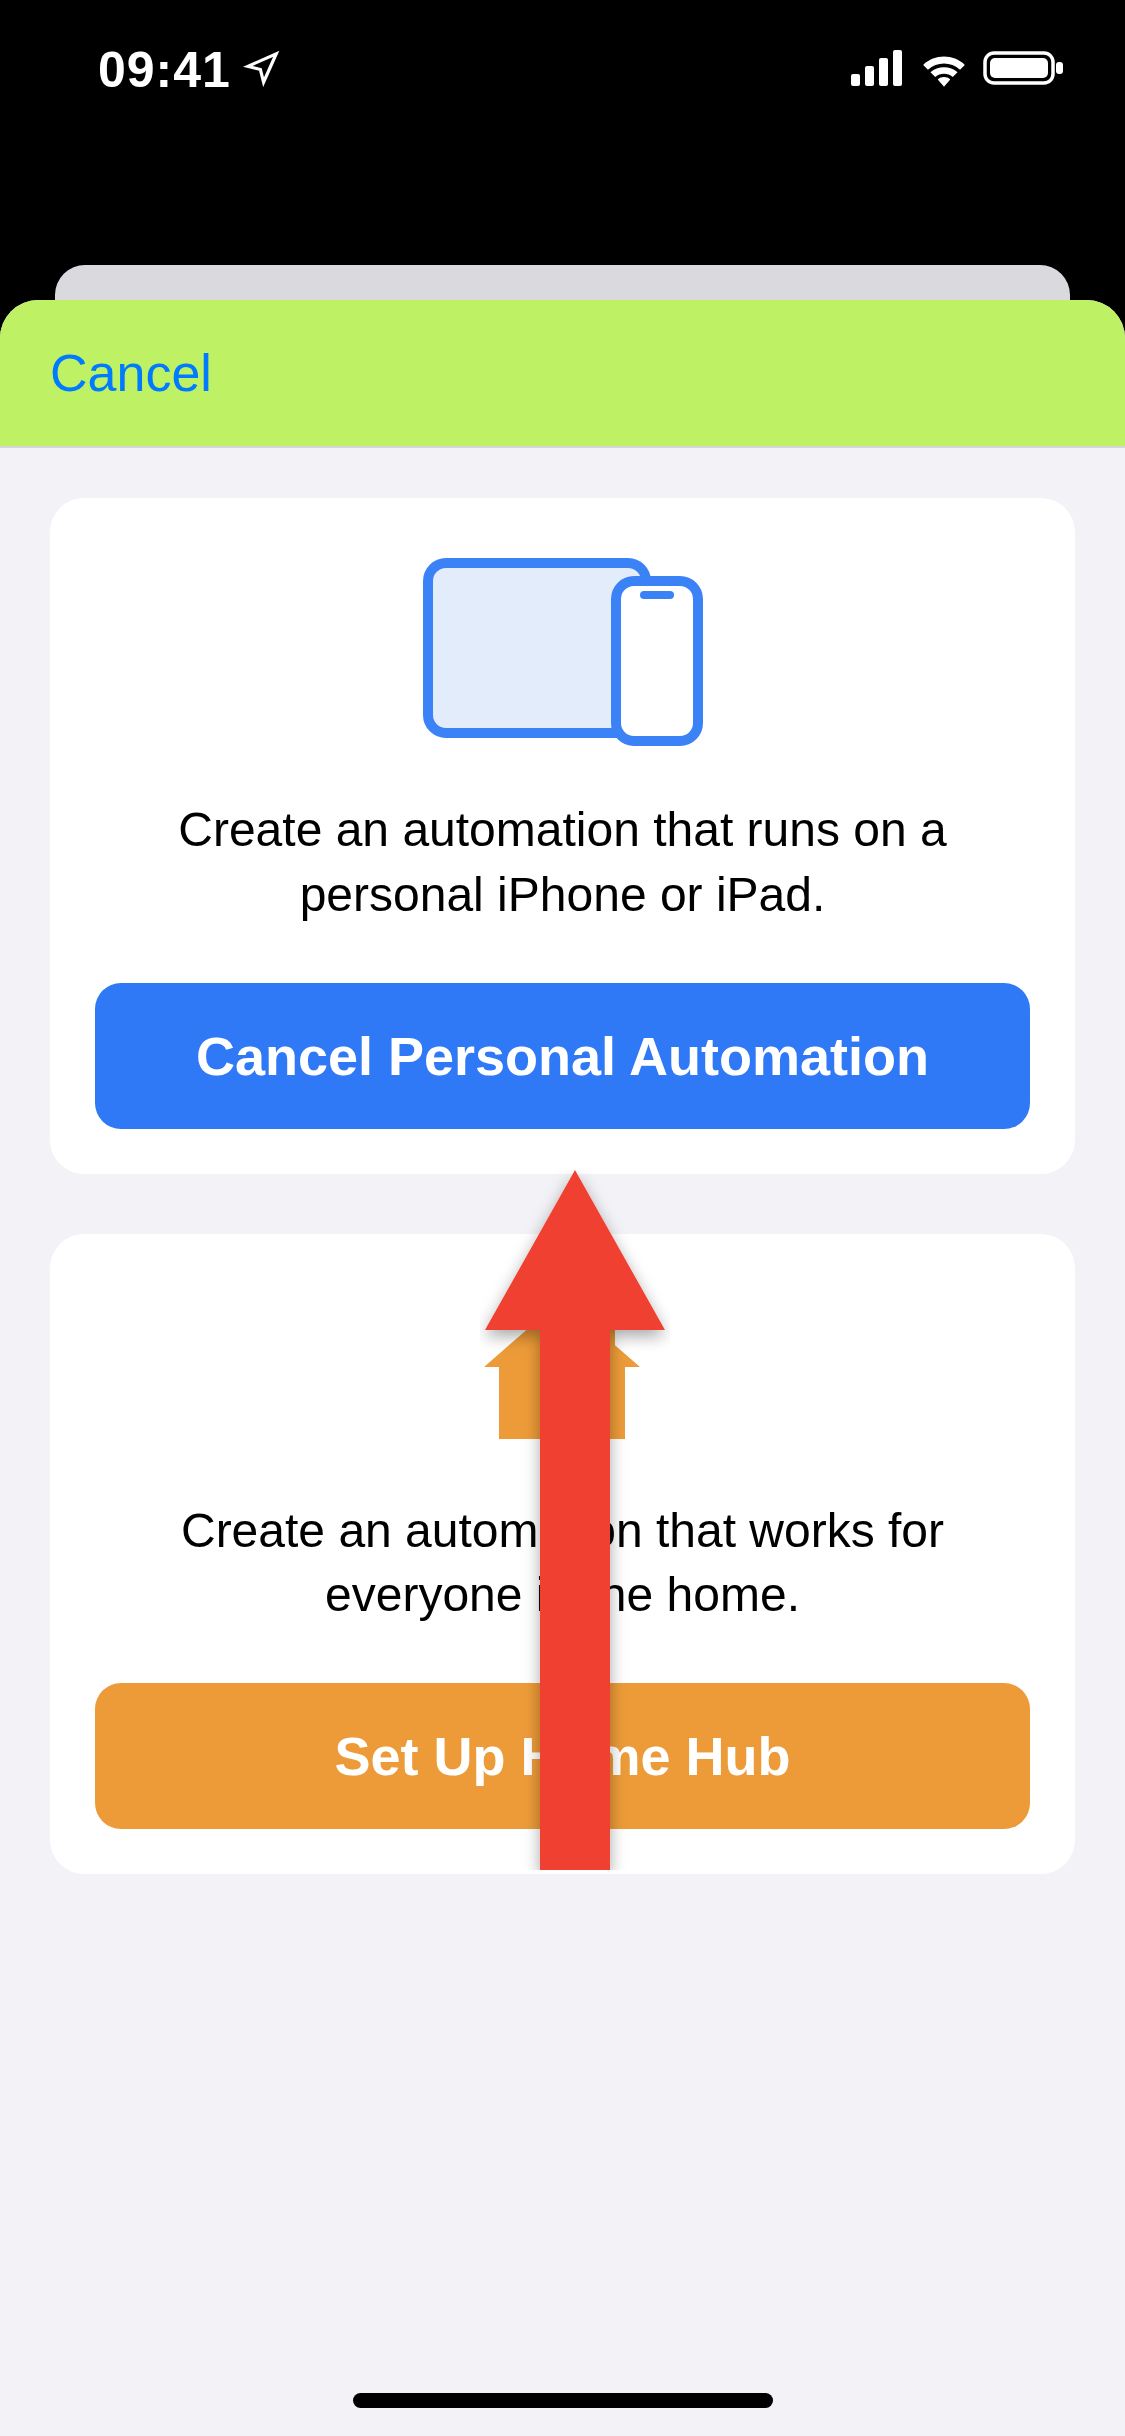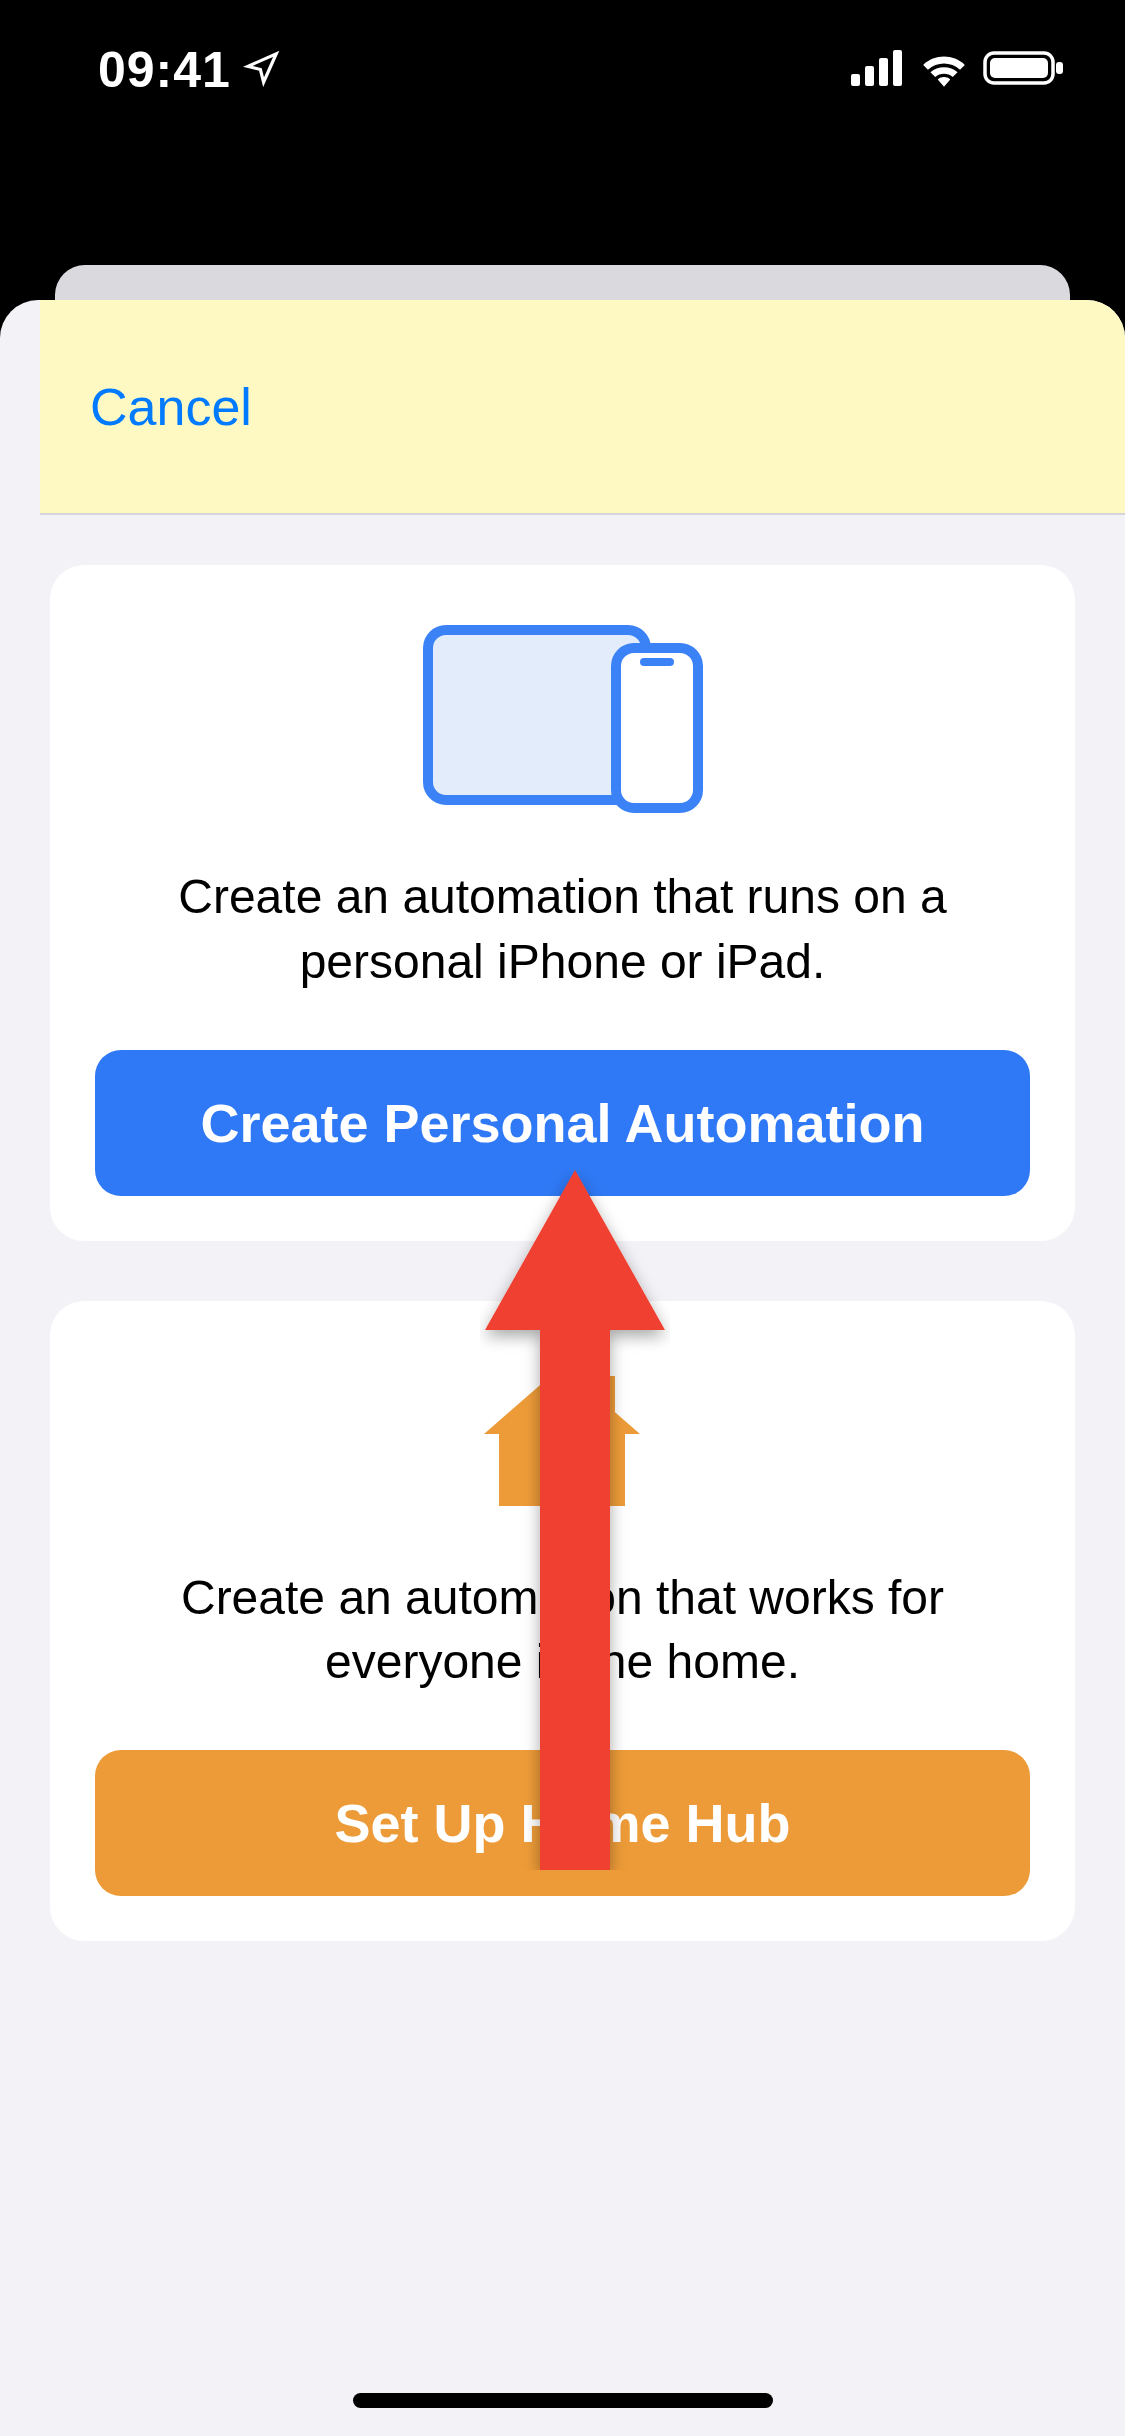--- a/index.html
+++ b/index.html
@@ -53,27 +53,26 @@
   .sheet {
     position: absolute;
     top: 300px;
     left: 0; right: 0; bottom: 0;
     background: #f2f2f7;
     border-radius: 38px 38px 0 0;
     overflow: hidden;
   }
   .sheet-header {
     position: relative;
-    height: 215px;
-    background: #fef9c3;
+    height: 148px;
+    background: #bef264;
     border-bottom: 2px solid #d6d6da;
     display: flex;
     align-items: center;
     justify-content: center;
-    margin-left: 40px;
   }
   .sheet-cancel {
     position: absolute;
     left: 50px;
     top: 50%;
     transform: translateY(-50%);
     color: #007aff;
     font-size: 52px;
     font-weight: 400;
     background: none;
@@ -192,21 +191,21 @@
 
     <div class="card">
       <div class="card-icon-wrap">
         <svg width="290" height="195" viewBox="0 0 290 195">
           <rect x="10" y="10" width="218" height="170" rx="18" fill="#e3ecfb" stroke="#3b82f6" stroke-width="10"></rect>
           <rect x="198" y="28" width="82" height="160" rx="18" fill="#ffffff" stroke="#3b82f6" stroke-width="10"></rect>
           <rect x="222" y="38" width="34" height="8" rx="4" fill="#3b82f6"></rect>
         </svg>
       </div>
       <p class="card-desc">Create an automation that runs on a personal iPhone or iPad.</p>
-      <button class="primary-btn btn-blue">Create Personal Automation</button>
+      <button class="primary-btn btn-blue">Cancel Personal Automation</button>
     </div>
 
     <div class="card">
       <div class="card-icon-wrap">
         <svg width="175" height="160" viewBox="0 0 175 160">
           <path d="M87 10 L165 78 L150 78 L150 150 L24 150 L24 78 L9 78 Z" fill="#ed9b38"></path>
           <rect x="120" y="20" width="20" height="36" fill="#ed9b38"></rect>
         </svg>
       </div>
       <p class="card-desc">Create an automation that works for everyone in the home.</p>

